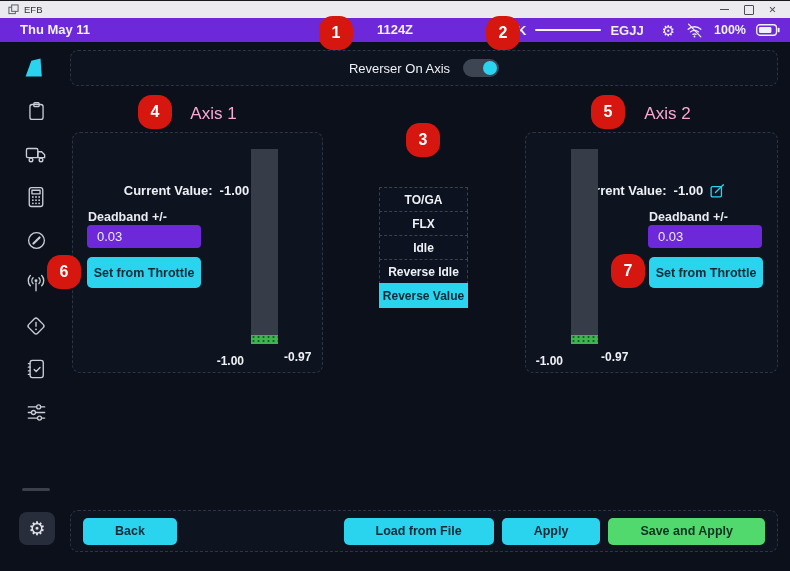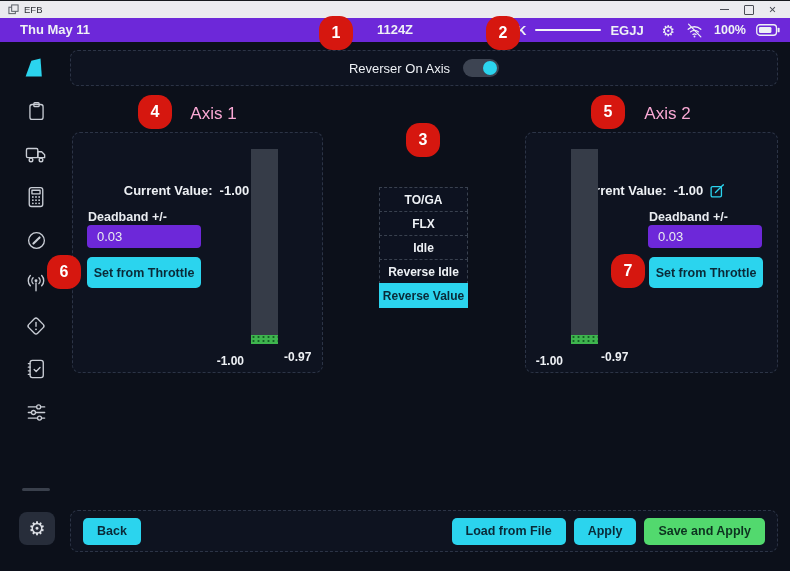--- a/index.html
+++ b/index.html
@@ -66,21 +66,21 @@
     color:#0a2a38;font-size:12.5px;font-weight:600;font-family:"Liberation Sans",sans-serif;}
   
   .detents{position:absolute;left:379px;top:164px;width:89px;margin-top:23px;}
   .detent{height:25px;margin-top:-1px;border:1px dashed #39414f;background:#0d1220;display:flex;
     align-items:center;justify-content:center;font-size:12px;font-weight:bold;color:#eef1f5;}
   .detent:first-child{margin-top:0;}
   .detent.selected{background:var(--accent);border-color:var(--accent);color:#0a2a38;}
   
   .footer{left:70px;top:510px;width:708px;height:42px;display:flex;align-items:center;gap:8px;padding:0 12px;}
   .btn{height:27px;border:none;border-radius:5px;background:var(--accent);color:#0a2a38;
-    font-size:12.5px;font-weight:600;font-family:"Liberation Sans",sans-serif;padding:0 14px;}
+    font-size:12.5px;font-weight:600;font-family:"Liberation Sans",sans-serif;padding:0 32px;}
   .btn-green{background:var(--green);color:#0d3320;}
   .f-spacer{flex:1;}
   
   .badge{position:absolute;width:34px;height:34px;border-radius:40%;background:var(--badge);color:#fff;
     font-size:16px;font-weight:bold;display:flex;align-items:center;justify-content:center;z-index:50;}
   .b1{left:319px;top:16px;} .b2{left:486px;top:16px;} .b3{left:406px;top:123px;}
   .b4{left:138px;top:95px;} .b5{left:591px;top:95px;} .b6{left:47px;top:255px;} .b7{left:611px;top:254px;}
   svg{display:block;}
 </style>
 </head>

